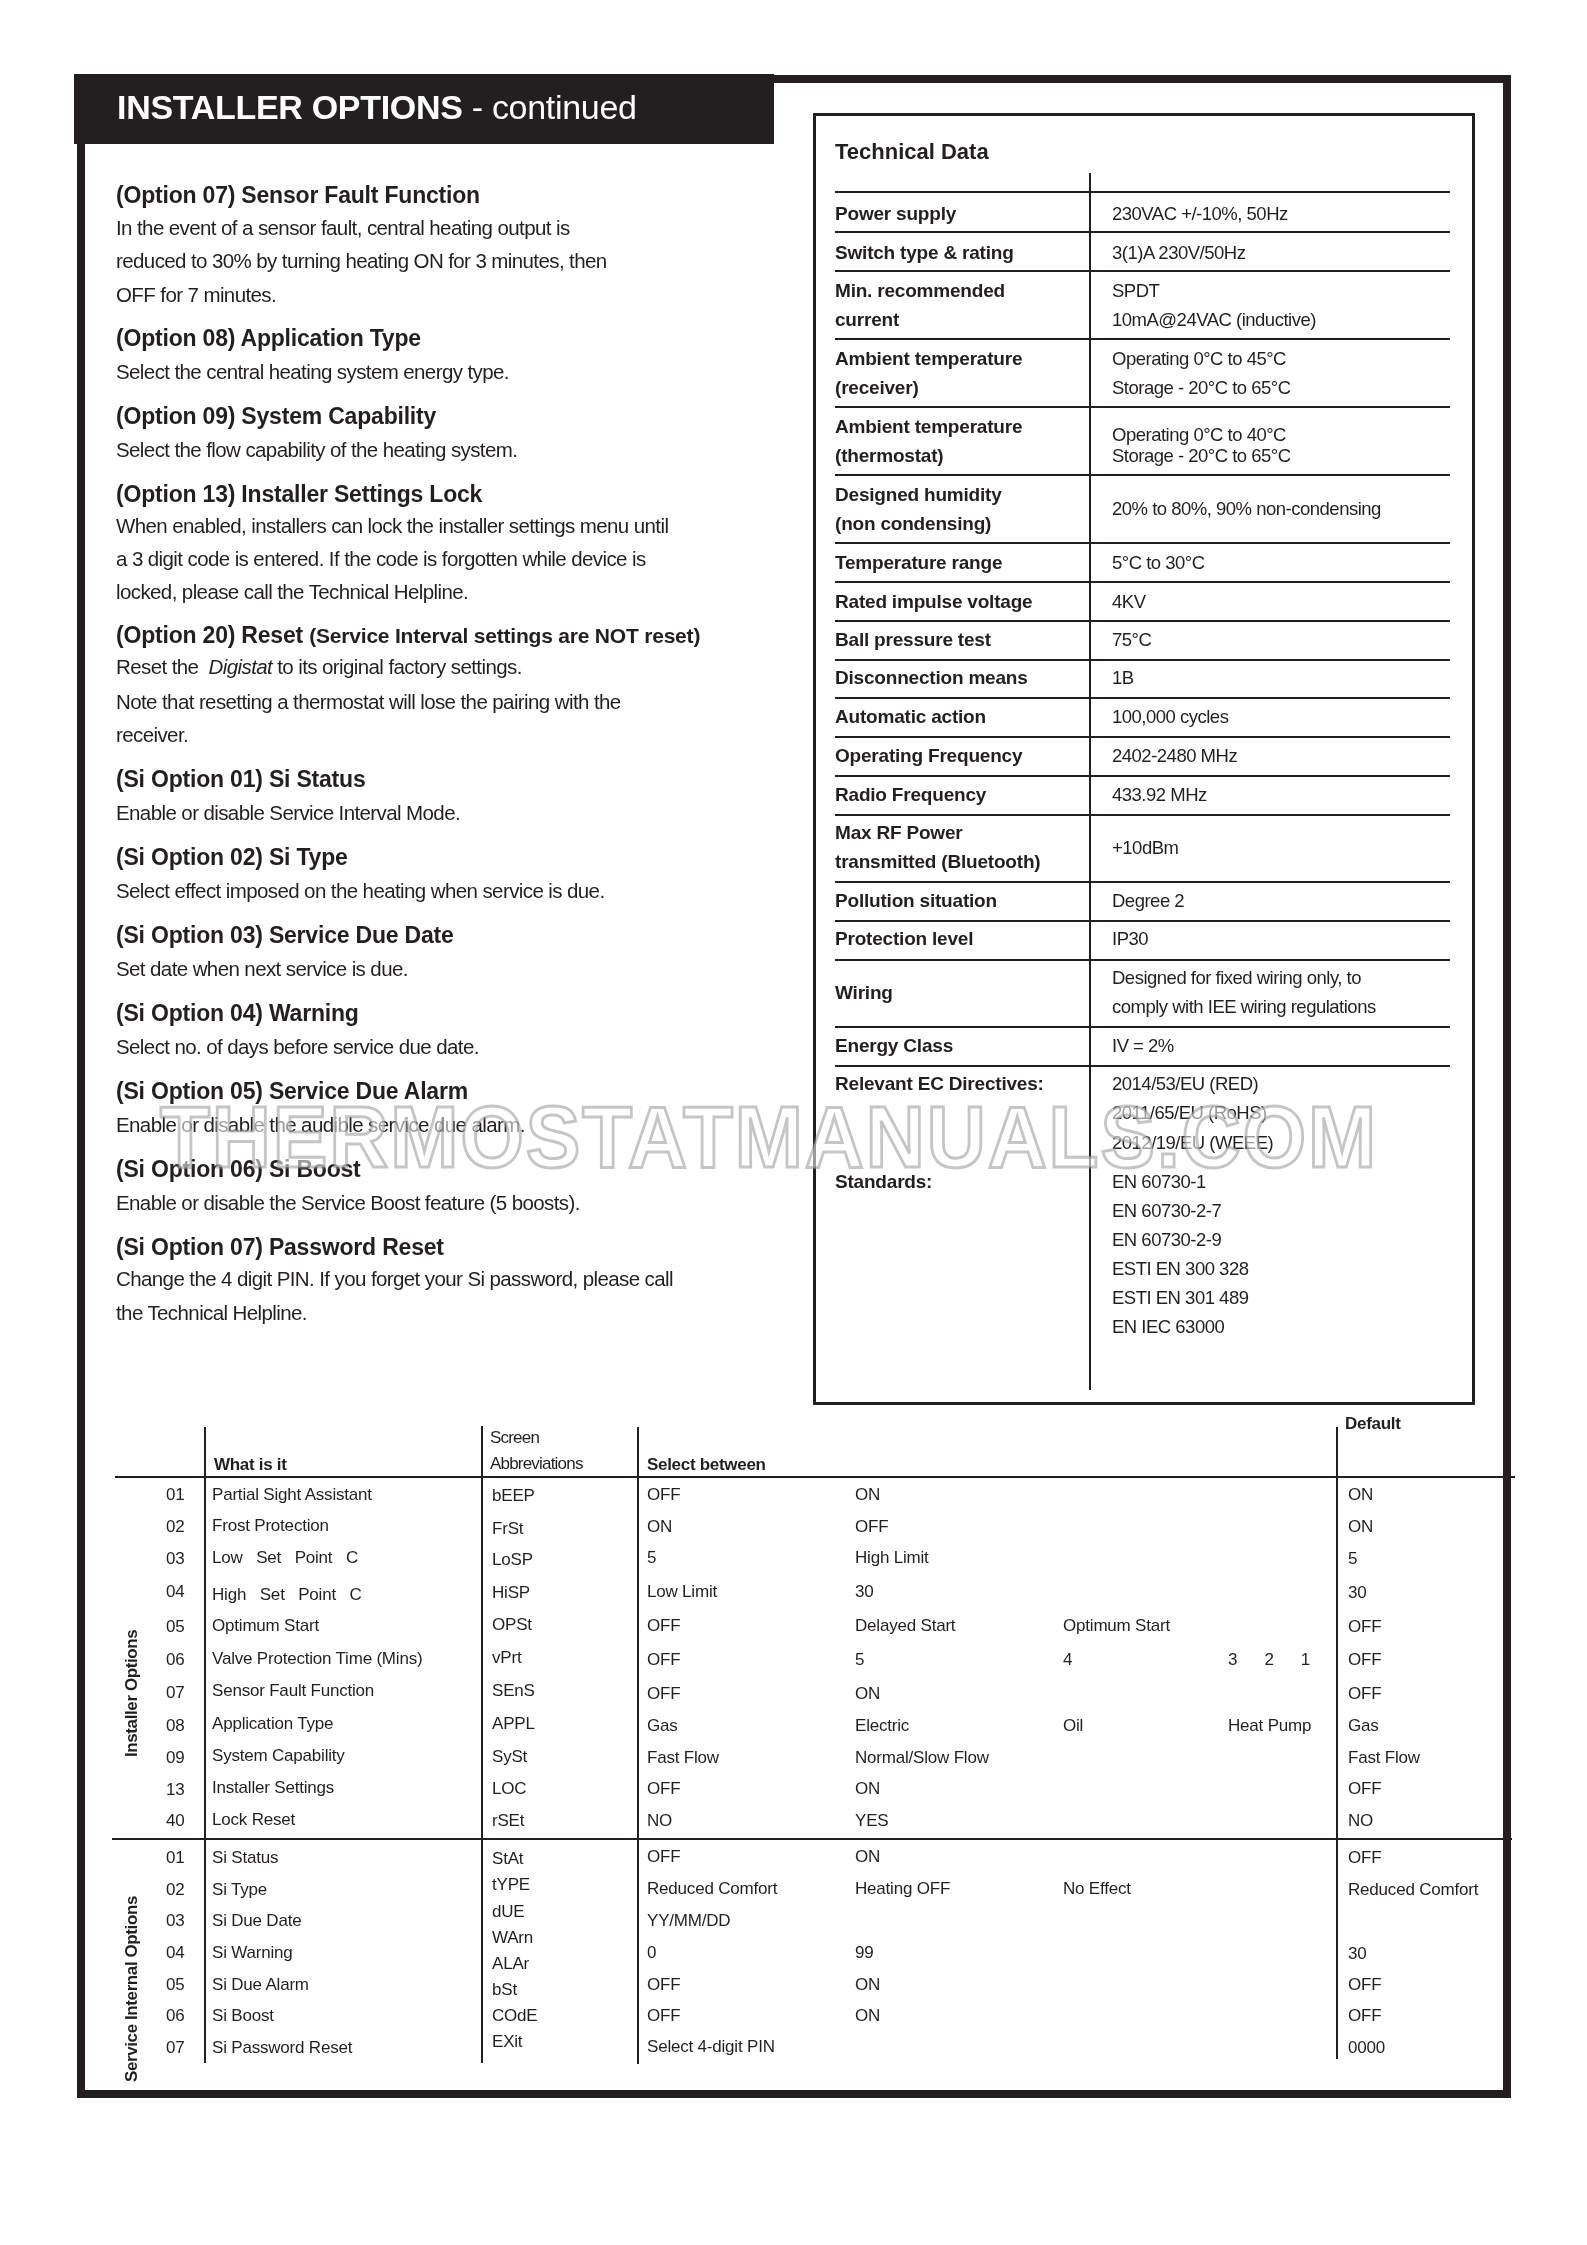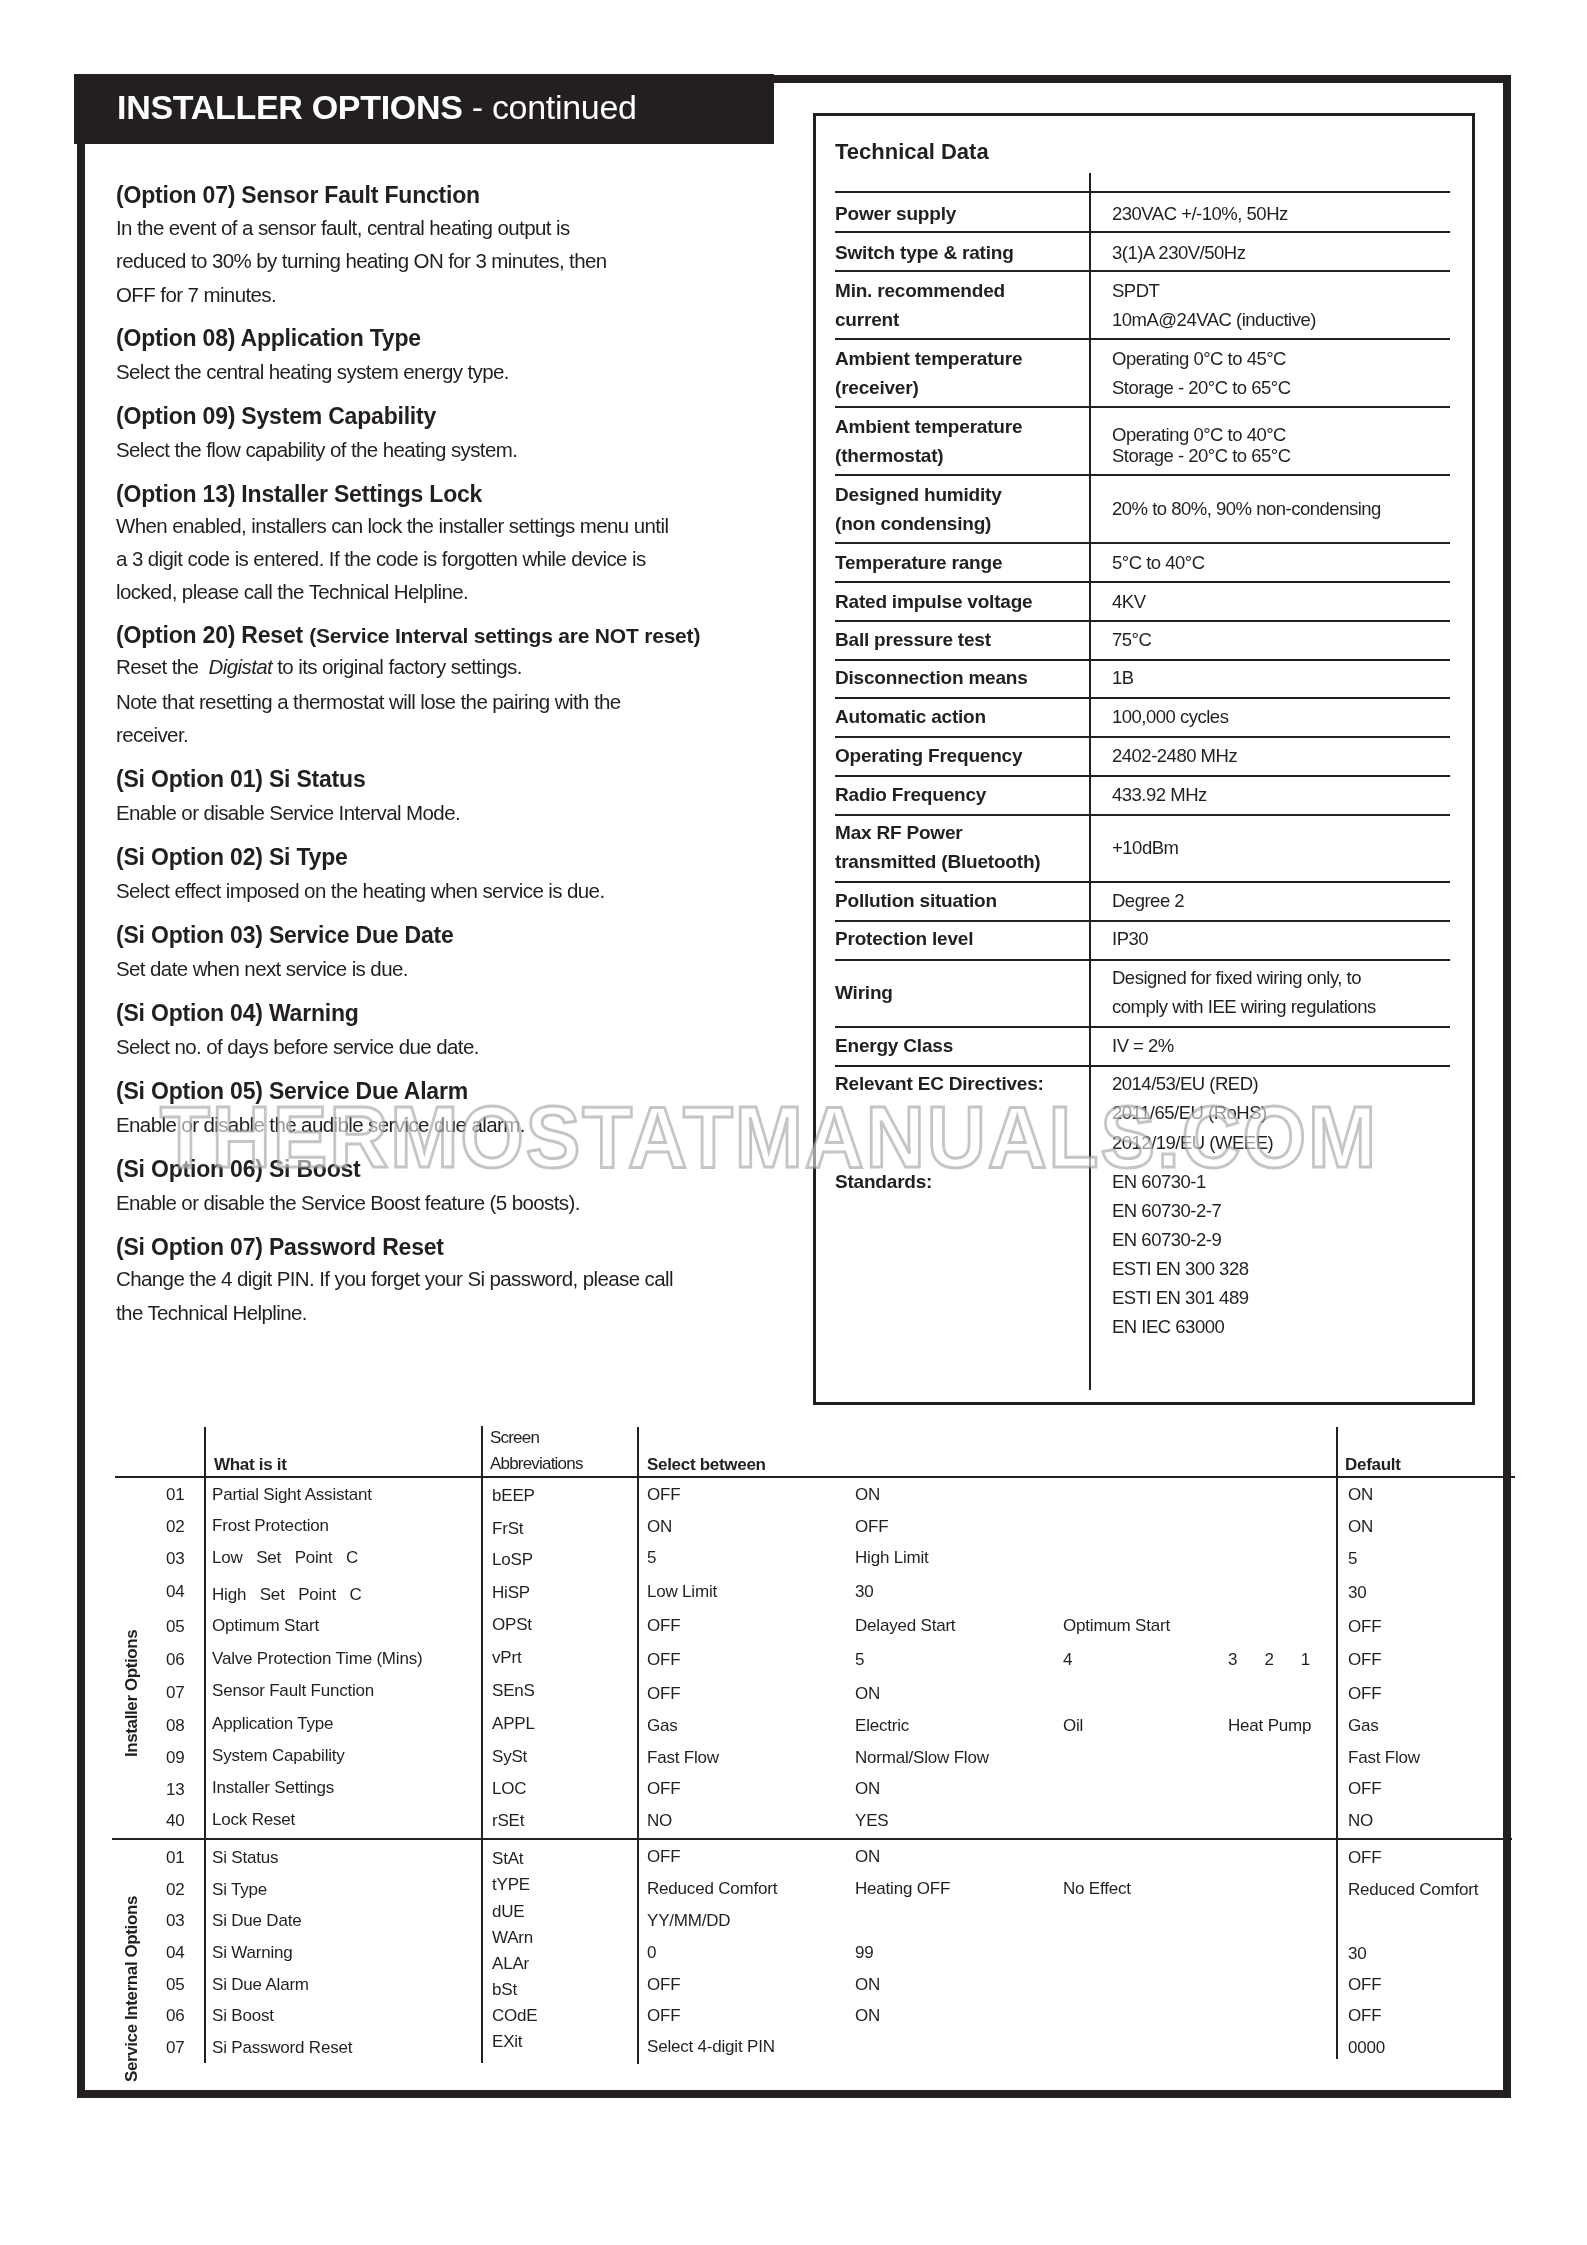--- a/index.html
+++ b/index.html
@@ -139,21 +139,21 @@
   <div class="tech-label" style="top:412px">Ambient temperature</div>
   <div class="tech-label" style="top:441px">(thermostat)</div>
   <div class="tech-val" style="top:420px">Operating 0°C to 40°C</div>
   <div class="tech-val" style="top:441px">Storage - 20°C to 65°C</div>
 
   <div class="tech-label" style="top:480px">Designed humidity</div>
   <div class="tech-label" style="top:509px">(non condensing)</div>
   <div class="tech-val" style="top:494px">20% to 80%, 90% non-condensing</div>
 
   <div class="tech-label" style="top:548px">Temperature range</div>
-  <div class="tech-val" style="top:548px">5°C to 40°C</div>
+  <div class="tech-val" style="top:548px">5°C to 30°C</div>
 
   <div class="tech-label" style="top:587px">Rated impulse voltage</div>
   <div class="tech-val" style="top:587px">4KV</div>
 
   <div class="tech-label" style="top:625px">Ball pressure test</div>
   <div class="tech-val" style="top:625px">75°C</div>
 
   <div class="tech-label" style="top:663px">Disconnection means</div>
   <div class="tech-val" style="top:663px">1B</div>
 
@@ -203,21 +203,21 @@
   <div class="tbl-line" style="left:112px; top:1838px; width:1400px; height:2px;"></div>
   <div class="tbl-line" style="left:204px; top:1427px; width:2px; height:636px;"></div>
   <div class="tbl-line" style="left:481px; top:1426px; width:2px; height:637px;"></div>
   <div class="tbl-line" style="left:637px; top:1427px; width:2px; height:637px;"></div>
   <div class="tbl-line" style="left:1336px; top:1427px; width:2px; height:632px;"></div>
 
   <div class="tbl-h" style="left:214px; top:1455px">What is it</div>
   <div class="tbl-h2" style="left:490px; top:1428px">Screen</div>
   <div class="tbl-h2" style="left:490px; top:1454px">Abbreviations</div>
   <div class="tbl-h" style="left:647px; top:1455px">Select between</div>
-  <div class="tbl-h" style="left:1345px; top:1455px">Default</div>
+  <div class="tbl-h" style="left:1345px; top:1414px">Default</div>
 
   <div class="vlabel" style="left:122px; top:1757px">Installer Options</div>
   <div class="vlabel" style="left:122px; top:2082px">Service Internal Options</div>
 
   <div>
     <div class="cell num" style="top:1485px">01</div>
     <div class="cell name" style="top:1485px">Partial Sight Assistant</div>
     <div class="cell abbr" style="top:1486px">bEEP</div>
     <div class="cell s1" style="top:1485px">OFF</div>
     <div class="cell s2" style="top:1485px">ON</div>

